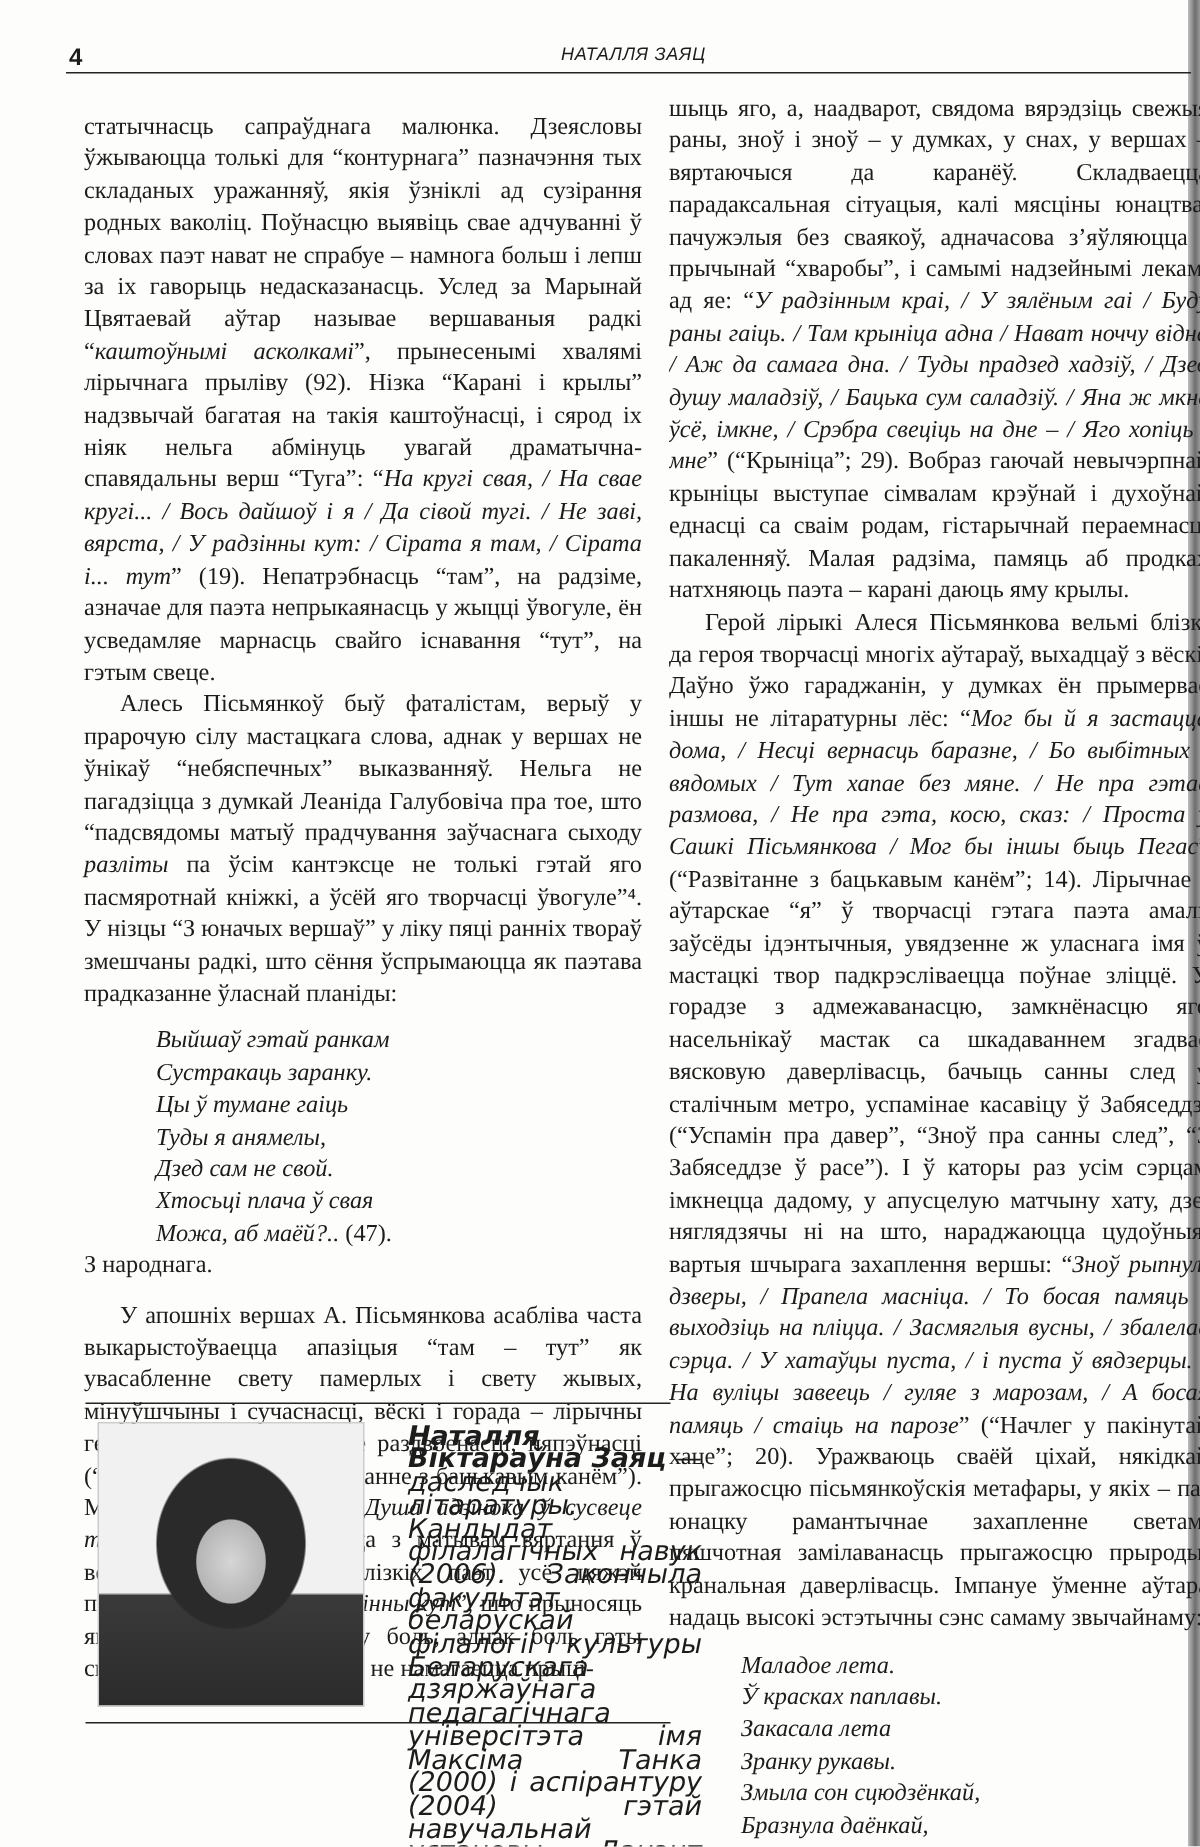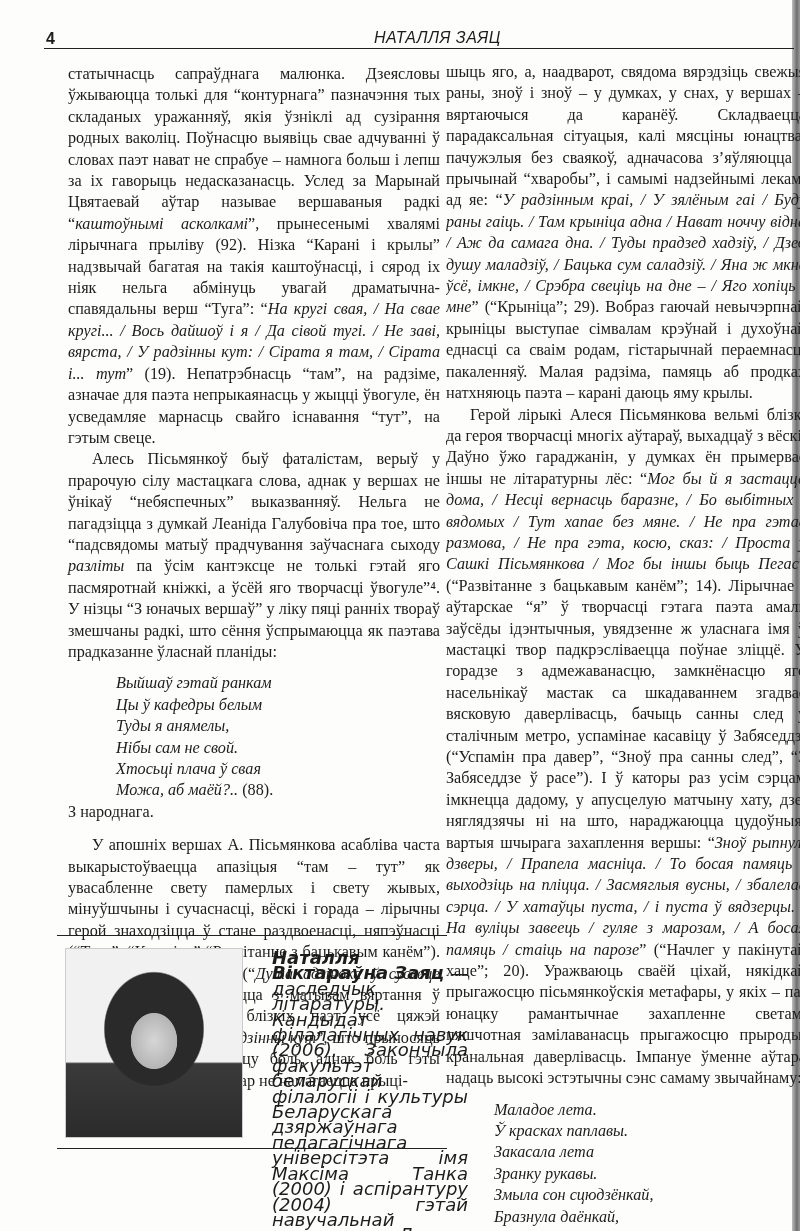--- a/index.html
+++ b/index.html
@@ -2,23 +2,23 @@
 <html><head>
 <meta charset="utf-8">
 <style>
   html,body{margin:0;padding:0;}
   body{width:800px;height:1231px;background:#fdfdfb;position:relative;overflow:hidden;
        font-family:"Liberation Serif","DejaVu Serif",serif;color:#1c1c1c;}
   .edge{position:absolute;top:0;right:0;width:8px;height:1231px;
         background:linear-gradient(to right,#bdbdbd,#6e6e6e 60%,#9a9a9a);}
   .header{position:absolute;left:44px;top:24px;width:750px;height:24px;border-bottom:1.5px solid #222;}
   .page-num{position:absolute;left:2px;top:6px;font-family:"Liberation Sans",sans-serif;font-weight:bold;font-size:16px;}
-  .running-title{position:absolute;left:330px;top:5px;font-family:"Liberation Sans",sans-serif;font-style:italic;font-size:16px;letter-spacing:0.5px;}
+  .running-title{position:absolute;left:330px;top:5px;font-family:"Liberation Sans",sans-serif;font-style:italic;font-size:12px;letter-spacing:0.5px;}
   .col{position:absolute;font-size:16.2px;line-height:21.4px;text-align:justify;}
-  .col-left{left:56px;top:64px;width:372px;margin-left:12px;}
+  .col-left{left:56px;top:74px;width:372px;}
   .col-right{left:446px;top:62px;width:360px;overflow:hidden;}
   .col p{margin:0;}
   .col p.ind{text-indent:24px;}
   .col i, .col .it{font-style:italic;}
   .poem{margin:10px 0 0 48px;font-style:italic;line-height:21.4px;text-align:left;}
   .poem .ln{display:block;}
   .poem-src{text-align:left;margin:0 0 12px 0;font-style:normal;}
   .bio{position:absolute;left:57px;top:935px;width:390px;height:212px;border-top:1.5px solid #222;border-bottom:1.5px solid #222;}
   .photo{position:absolute;left:8px;top:12px;width:176px;height:188px;
          background:radial-gradient(ellipse 38px 46px at 88px 92px,#d6d6d6 0%,#b5b5b5 60%,transparent 62%),
@@ -37,25 +37,26 @@
 <div class="header">
   <span class="page-num">4</span>
   <span class="running-title">НАТАЛЛЯ  ЗАЯЦ</span>
 </div>
 
 <div class="col col-left">
   <p><span>статычнасць сапраўднага малюнка. Дзеясловы ўжываюцца толькі для “контурнага” пазначэння тых складаных уражанняў, якія ўзніклі ад сузірання родных ваколіц. Поўнасцю выявіць свае адчуванні ў словах паэт нават не спрабуе – намнога больш і лепш за іх гаворыць недасказанасць. Услед за Марынай Цвятаевай аўтар называе вершаваныя радкі “</span><span class="it">каштоўнымі асколкамі</span><span>”, прынесенымі хвалямі лірычнага прыліву (92). Нізка “Карані і крылы” надзвычай багатая на такія каштоўнасці, і сярод іх ніяк нельга абмінуць увагай драматычна-спавядальны верш “Туга”: “</span><span class="it">На кругі свая, / На свае кругі... / Вось дайшоў і я / Да сівой тугі. / Не заві, вярста, / У радзінны кут: / Сірата я там, / Сірата і... тут</span><span>” (19). Непатрэбнасць “там”, на радзіме, азначае для паэта непрыкаянасць у жыцці ўвогуле, ён усведамляе марнасць свайго існавання “тут”, на гэтым свеце.</span></p>
   <p class="ind"><span>Алесь Пісьмянкоў быў фаталістам, верыў у прарочую сілу мастацкага слова, аднак у вершах не ўнікаў “небяспечных” выказванняў. Нельга не пагадзіцца з думкай Леаніда Галубовіча пра тое, што “падсвядомы матыў прадчування заўчаснага сыходу </span><span class="it">разліты</span><span> па ўсім кантэксце не толькі гэтай яго пасмяротнай кніжкі, а ўсёй яго творчасці ўвогуле”⁴. У нізцы “З юначых вершаў” у ліку пяці ранніх твораў змешчаны радкі, што сёння ўспрымаюцца як паэтава прадказанне ўласнай планіды:</span></p>
   <div class="poem">
       <span class="ln">Выйшаў гэтай ранкам</span>
-      <span class="ln">Цы ў кафедры белым</span>
+      <span class="ln">Сустракаць заранку.</span>
+      <span class="ln">Цы ў тумане гаіць</span>
       <span class="ln">Туды я анямелы,</span>
-      <span class="ln">Нібы сам не свой.</span>
+      <span class="ln">Дзед сам не свой.</span>
       <span class="ln">Хтосьці плача ў свая</span>
-      <span class="ln">Можа, аб маёй?..<span style="font-style: normal;"> (88).</span></span>
+      <span class="ln">Можа, аб маёй?..<span style="font-style: normal;"> (47).</span></span>
       <div class="poem-src" style="margin-left: -48px;">З народнага.</div>
     </div>
   <p class="ind"><span>У апошніх вершах А. Пісьмянкова асабліва часта выкарыстоўваецца апазіцыя “там – тут” як увасабленне свету памерлых і свету жывых, мінуўшчыны і сучаснасці, вёскі і горада – лірычны герой знаходзіцца ў стане раздвоенасці, няпэўнасці (“Туга”, “Крыніца” “Развітанне з бацькавым канём”). Матыў адзіноты “тут” (“</span><span class="it">Душа адзінока ў сусвеце трымціць...</span><span>”; 26) лучыцца з матывам вяртання ў вёску. Пасля смерці блізкіх паэт усё цяжэй перажывае паездкі ў “</span><span class="it">радзінны кут</span><span>”, што прыносяць ягонаму змучанаму сэрцу боль, аднак боль гэты святы, ачышчальны. Аўтар не намагаецца прыці-</span></p>
 </div>
 
 <div class="bio">
   <div class="photo" title="Партрэт Наталлі Заяц"></div>
   <div class="bio-text">
     <b>Наталля Віктараўна Заяц</b><span> — даследчык літаратуры. Кандыдат філалагічных навук (2006). Закончыла факультэт беларускай філалогіі і культуры Беларускага дзяржаўнага педагагічнага універсітэта імя Максіма Танка (2000) і аспірантуру (2004) гэтай навучальнай установы. Дацэнт кафедры беларускай літаратуры БДПУ імя Максіма Танка. Аўтар шэрагу артыкулаў у перыядычным друку і навуковых зборніках.</span>
   </div>

